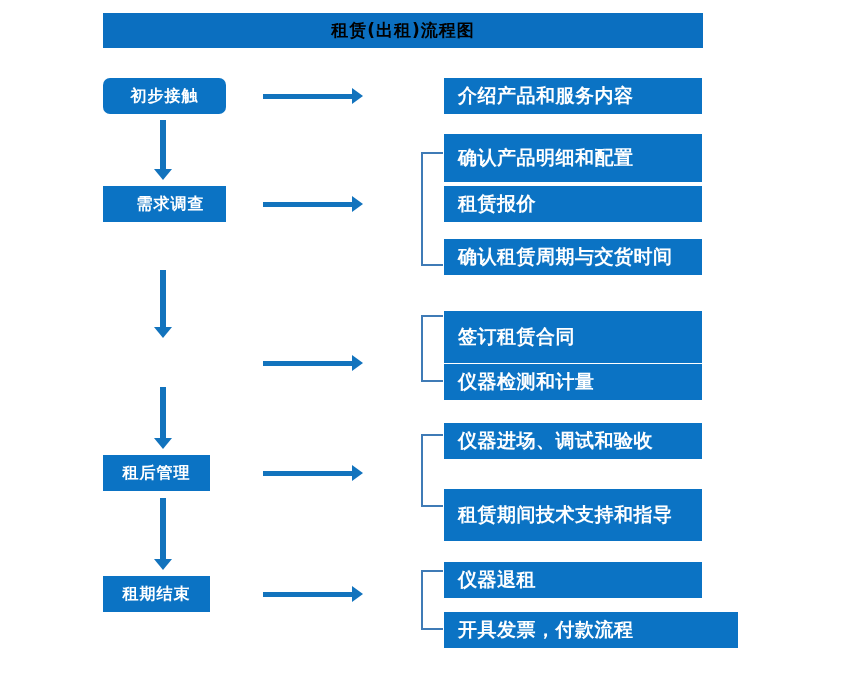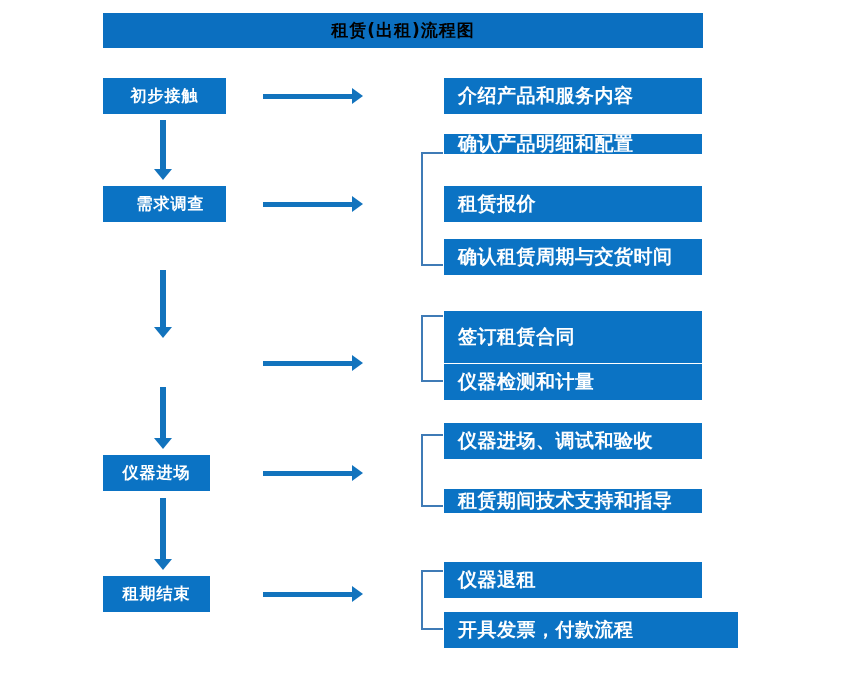--- a/index.html
+++ b/index.html
@@ -111,26 +111,26 @@
     box-sizing: border-box;
   }
 </style>
 </head>
 <body>
 
 <div id="canvas">
 
   <div class="title-bar">租赁(出租)流程图</div>
 
-  <div class="box stage" style="left:103px; top:78px; width:123px; height:36px;">初步接触</div>
+  <div class="box stage" style="left:103px; top:78px; width:123px; height:36px;border-radius:7px;">初步接触</div>
 
   <div class="box stage" style="left:103px; top:186px; width:123px; height:36px;padding-left:12px;">需求调查</div>
 
 
-  <div class="box stage" style="left:103px; top:455px; width:107px; height:36px;">仪器进场</div>
+  <div class="box stage" style="left:103px; top:455px; width:107px; height:36px;">租后管理</div>
 
   <div class="box stage" style="left:103px; top:576px; width:107px; height:36px;">租期结束</div>
 
   <div class="arrow-v" style="left:154px; top:120px; height:60px;">
     <div class="shaft" style="height:49px;"></div>
     <div class="head" style="top:49px;"></div>
   </div>
 
   <div class="arrow-v" style="left:154px; top:270px; height:68px;">
     <div class="shaft" style="height:57px;"></div>
@@ -175,31 +175,31 @@
   <div class="bracket" style="left:421px; top:152px; width:22px; height:114px;"></div>
 
   <div class="bracket" style="left:421px; top:315px; width:22px; height:67px;"></div>
 
   <div class="bracket" style="left:421px; top:434px; width:22px; height:73px;"></div>
 
   <div class="bracket" style="left:421px; top:570px; width:22px; height:60px;"></div>
 
   <div class="box detail" style="left:444px; top:78px; width:258px; height:36px;">介绍产品和服务内容</div>
 
-  <div class="box detail" style="left:444px; top:134px; width:258px; height:20px;">确认产品明细和配置</div>
+  <div class="box detail" style="left:444px; top:134px; width:258px; height:48px;">确认产品明细和配置</div>
 
   <div class="box detail" style="left:444px; top:186px; width:258px; height:36px;">租赁报价</div>
 
   <div class="box detail" style="left:444px; top:239px; width:258px; height:36px;">确认租赁周期与交货时间</div>
 
   <div class="box detail" style="left:444px; top:311px; width:258px; height:52px;">签订租赁合同</div>
 
   <div class="box detail" style="left:444px; top:364px; width:258px; height:36px;">仪器检测和计量</div>
 
   <div class="box detail" style="left:444px; top:423px; width:258px; height:36px;">仪器进场、调试和验收</div>
 
-  <div class="box detail" style="left:444px; top:489px; width:258px; height:24px;">租赁期间技术支持和指导</div>
+  <div class="box detail" style="left:444px; top:489px; width:258px; height:52px;">租赁期间技术支持和指导</div>
 
   <div class="box detail" style="left:444px; top:562px; width:258px; height:36px;">仪器退租</div>
 
   <div class="box detail" style="left:444px; top:612px; width:294px; height:36px;">开具发票，付款流程</div>
 
 </div>
 
 </body></html>

